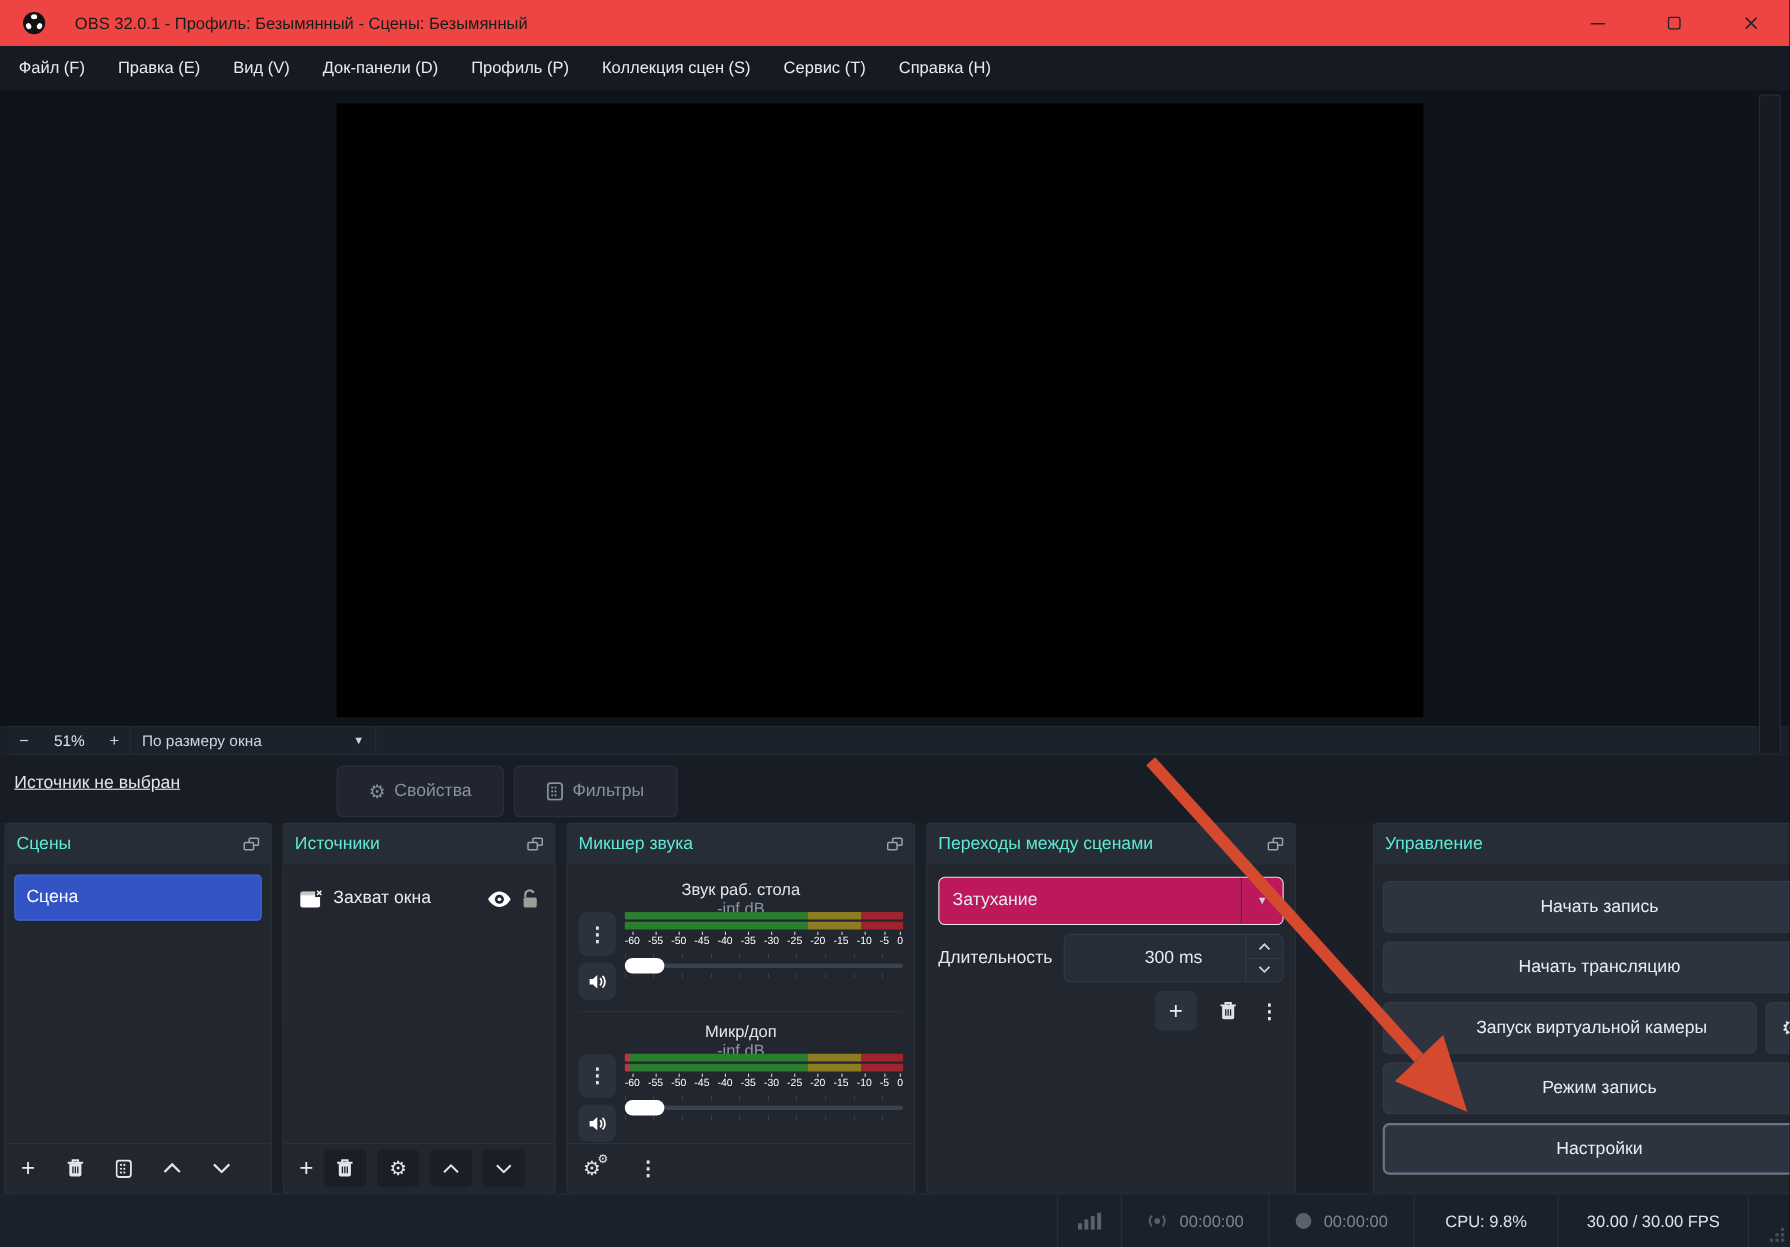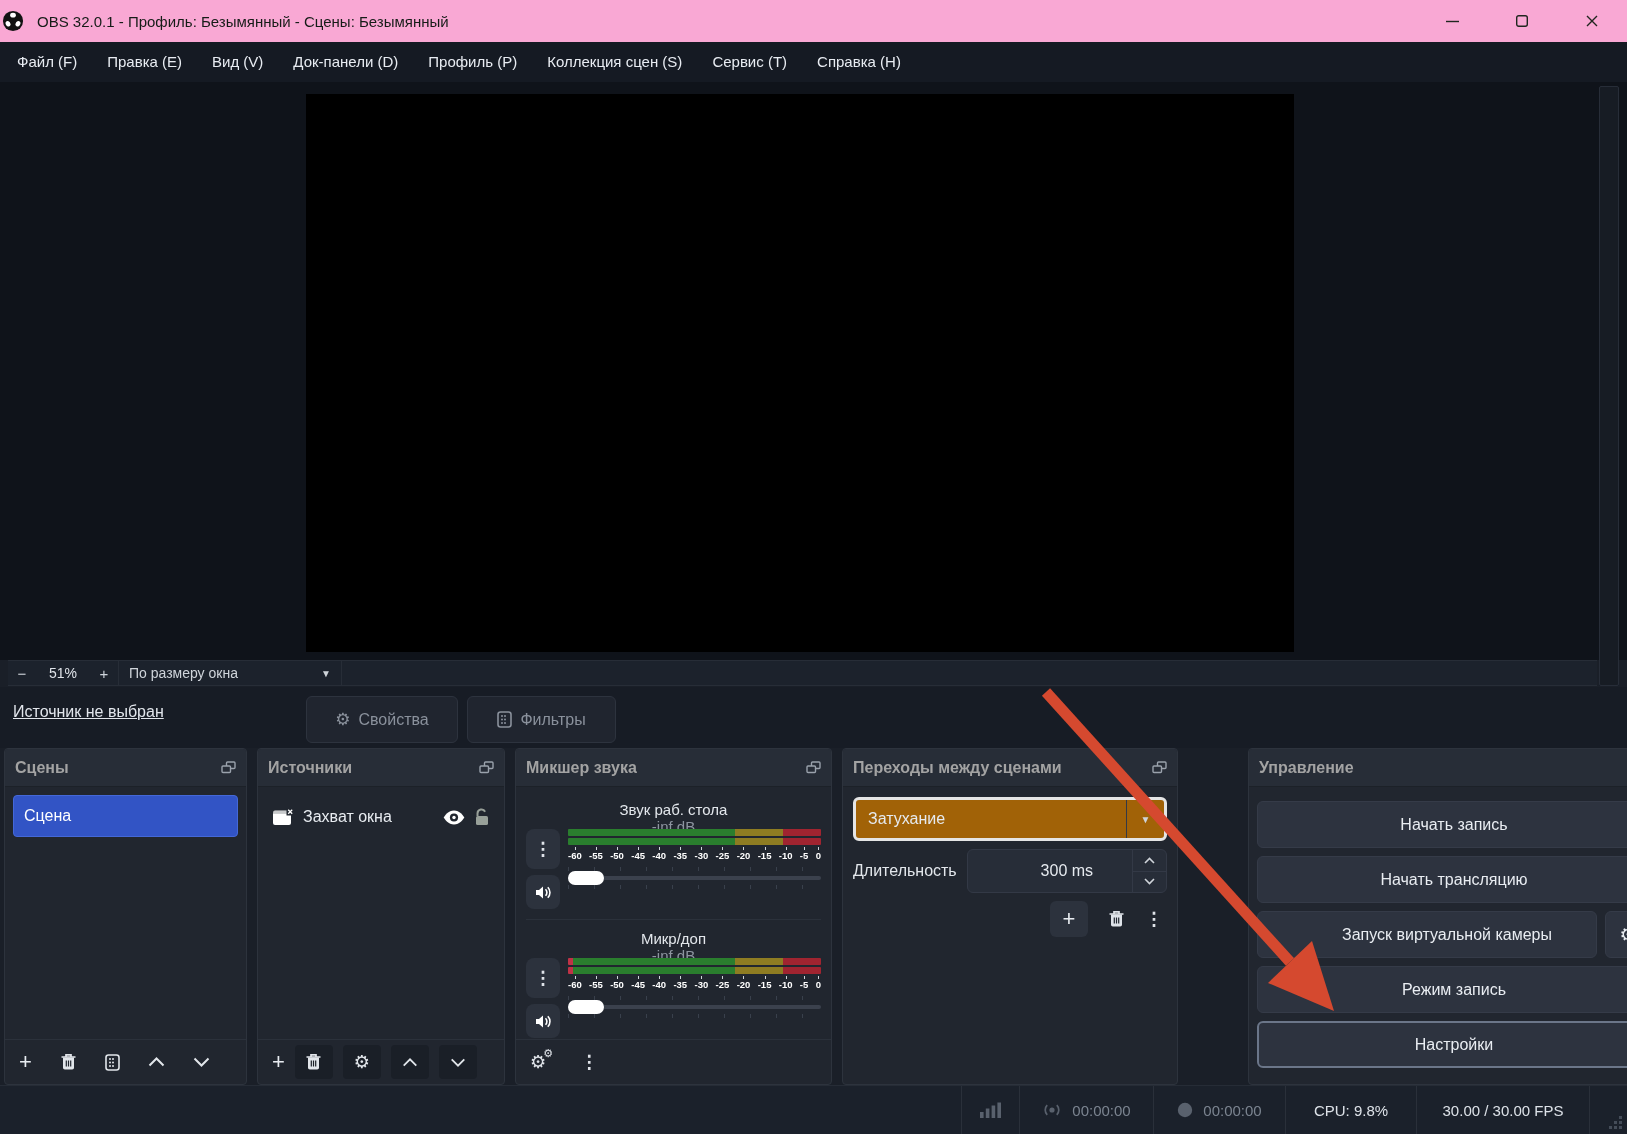--- a/index.html
+++ b/index.html
@@ -1,22 +1,22 @@
 <!DOCTYPE html>
 <html><head>
 <meta charset="utf-8">
 <style>
   html,body{margin:0;padding:0;background:#0b0e13;}
   *{box-sizing:border-box;}
   .root{position:relative;width:1627px;height:1134px;background:#1a1f28;
         font-family:"Liberation Sans",sans-serif;color:#e9edf2;overflow:hidden;}
 
   
-  .titlebar{position:absolute;left:0;top:0;width:1627px;height:42px;background:#f9a8d4;
-            display:flex;align-items:center;padding-left:2px;gap:13px;color:#161c18;font-size:15px;}
+  .titlebar{position:absolute;left:0;top:0;width:1627px;height:42px;background:#ef4444;
+            display:flex;align-items:center;padding-left:20px;gap:26px;color:#161c18;font-size:15px;}
   .win-controls{position:absolute;right:0;top:0;height:42px;display:flex;}
   .win-btn{width:70px;height:42px;display:flex;align-items:center;justify-content:center;
            color:#20261f;font-size:15px;}
   .win-btn svg{display:block;}
 
   
   .menubar{position:absolute;left:0;top:42px;width:1627px;height:40px;background:#151a23;
            display:flex;align-items:center;padding-left:2px;}
   .menu-item{padding:0 15px;font-size:15px;color:#e8ecf2;line-height:40px;}
 
@@ -41,21 +41,21 @@
   .source-status{position:absolute;left:13px;top:16px;font-size:16px;color:#e2e6ec;text-decoration:underline;}
   .tool-btn{position:absolute;top:9px;height:47px;background:#20252f;border:1px solid #2d333e;
             border-radius:6px;display:flex;align-items:center;justify-content:center;gap:8px;
             color:#8a919c;font-size:16px;}
   .tool-btn .g{font-size:17px;line-height:1;}
 
   
   .panel{position:absolute;top:748px;height:337px;background:#21262f;border:1px solid #2d333d;border-radius:4px;}
   .panel-title{height:38px;display:flex;align-items:center;justify-content:space-between;
                padding:0 10px;background:#272d37;border-bottom:1px solid #1c2128;border-radius:3px 3px 0 0;}
-  .panel-title-text{font-size:16px;font-weight:bold;color:#a3a3a3;}
+  .panel-title-text{font-size:16px;font-weight:normal;color:#5eead4;}
   .popup-icon{color:#9aa2ac;display:flex;}
   .panel-toolbar{position:absolute;left:0;right:0;bottom:0;height:45px;border-top:1px solid #2b313b;
                  display:flex;align-items:center;padding:0 14px;color:#e2e6eb;}
   .icon{display:inline-flex;align-items:center;justify-content:center;}
 
   
   .scene-item{margin:8px;height:42px;background:#3254c5;border:1px solid #4468d8;border-radius:4px;
               display:flex;align-items:center;padding-left:10px;font-size:16px;color:#fff;}
   .sc-gap{margin-right:28px;}
 
@@ -68,42 +68,42 @@
   
   .mixer-body{padding:14px 10px 0 10px;}
   .mx-name-row{display:flex;justify-content:space-between;align-items:center;height:24px;margin-bottom:4px;flex-direction:column;}
   .mx-name{font-size:15px;color:#e3e7ec;}
   .mx-level{font-size:15px;color:#8d95a0;}
   .mx-main{display:flex;gap:8px;}
   .mx-btn-col{width:34px;display:flex;flex-direction:column;gap:6px;}
   .mx-sq-btn{width:34px;height:40px;background:#2c323d;border-radius:8px;display:flex;align-items:center;
              justify-content:center;color:#fff;}
   .mx-sq-btn.spk{height:34px;}
-  .mx-meter-col{flex:1;min-width:0;font-weight:bold;}
+  .mx-meter-col{flex:1;min-width:0;}
   .mx-bar{height:7px;margin-bottom:2px;border-radius:1px;
           background:linear-gradient(90deg,#2a7e2e 0,#2a7e2e 66%,#8e7c22 66%,#8e7c22 85%,#a02430 85%,#a02430 100%);}
   .mx-bar.clip{background:linear-gradient(90deg,#c03246 0,#c03246 2%,#2a7e2e 2%,#2a7e2e 66%,#8e7c22 66%,#8e7c22 85%,#a02430 85%,#a02430 100%);}
   .mx-scale{display:flex;justify-content:space-between;height:16px;margin-top:1px;}
   .tick{position:relative;padding-top:4px;font-size:9.5px;color:#fff;line-height:10px;}
   .tick::before{content:"";position:absolute;top:0;left:50%;width:1px;height:3px;background:#cfd4da;}
   .mx-slider{position:relative;height:22px;margin-top:4px;}
   .mx-ticks{position:absolute;left:0;right:0;height:4px;
             background:repeating-linear-gradient(90deg,#39404c 0,#39404c 1px,transparent 1px,transparent 26px);}
   .mx-ticks.t-top{top:0;} .mx-ticks.t-bot{bottom:0;}
   .mx-track{position:absolute;left:0;right:0;top:9px;height:4px;background:#3b414d;border-radius:2px;}
   .mx-handle{position:absolute;left:0;top:4px;width:36px;height:14px;background:#fff;border-radius:7px;}
   .mx-divider{border:none;border-top:1px solid #2b313b;margin:10px 0;}
   .gears{position:relative;display:inline-block;}
   .gears .g1{font-size:18px;color:#dfe3e9;}
   .gears .g2{position:absolute;font-size:11px;right:-7px;top:-4px;color:#dfe3e9;}
   .kebab{font-size:18px;font-weight:bold;color:#dfe3e9;letter-spacing:0;}
 
   
   .tr-body{padding:10px 10px 0 10px;}
-  .tr-combo{height:44px;background:#a16207;border:3px solid #e5e5e5;border-radius:6px;display:flex;align-items:stretch;}
+  .tr-combo{height:44px;background:#be185d;border:1px solid #e5e5e5;border-radius:6px;display:flex;align-items:stretch;}
   .tr-combo-text{flex:1;display:flex;align-items:center;padding-left:12px;font-size:16px;color:#e6eaef;}
   .tr-combo-caret{width:38px;border-left:1px solid #333946;display:flex;align-items:center;justify-content:center;}
   .tr-row2{margin-top:8px;display:flex;align-items:center;}
   .tr-dur-label{font-size:16px;color:#e3e7ec;white-space:nowrap;}
   .tr-spin{flex:1;margin-left:10px;height:44px;background:#272d38;border:1px solid #333946;border-radius:6px;
            position:relative;display:flex;align-items:center;justify-content:center;font-size:16px;color:#e6eaef;}
   .tr-spin-btns{position:absolute;right:0;top:0;bottom:0;width:34px;border-left:1px solid #333946;
                 display:flex;flex-direction:column;}
   .tr-spin-btns .cell{flex:1;display:flex;align-items:center;justify-content:center;color:#cfd4da;}
   .tr-row3{margin-top:8px;display:flex;justify-content:flex-end;align-items:center;gap:20px;padding-right:4px;}

